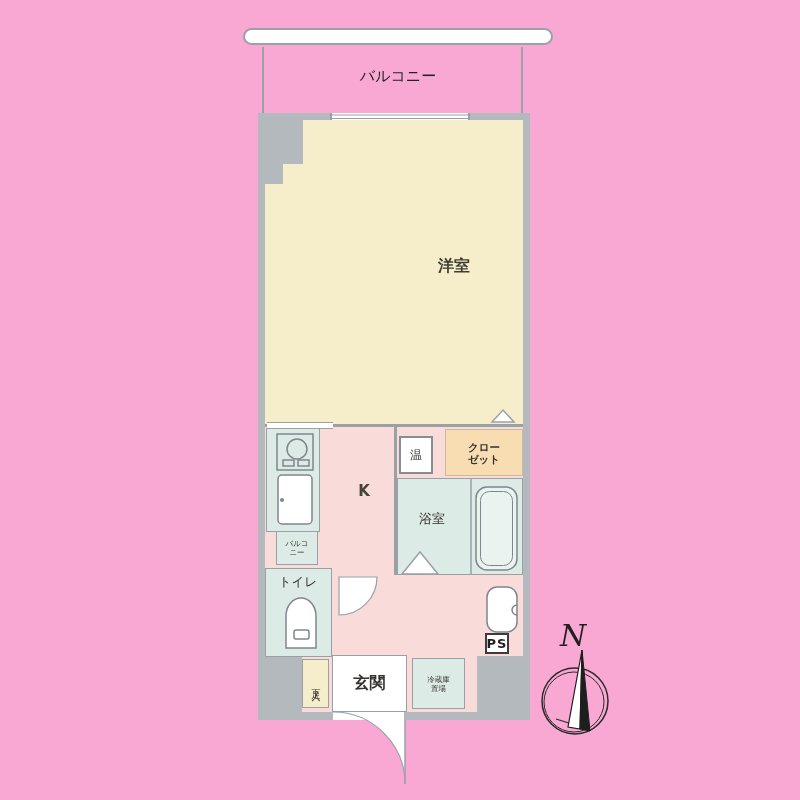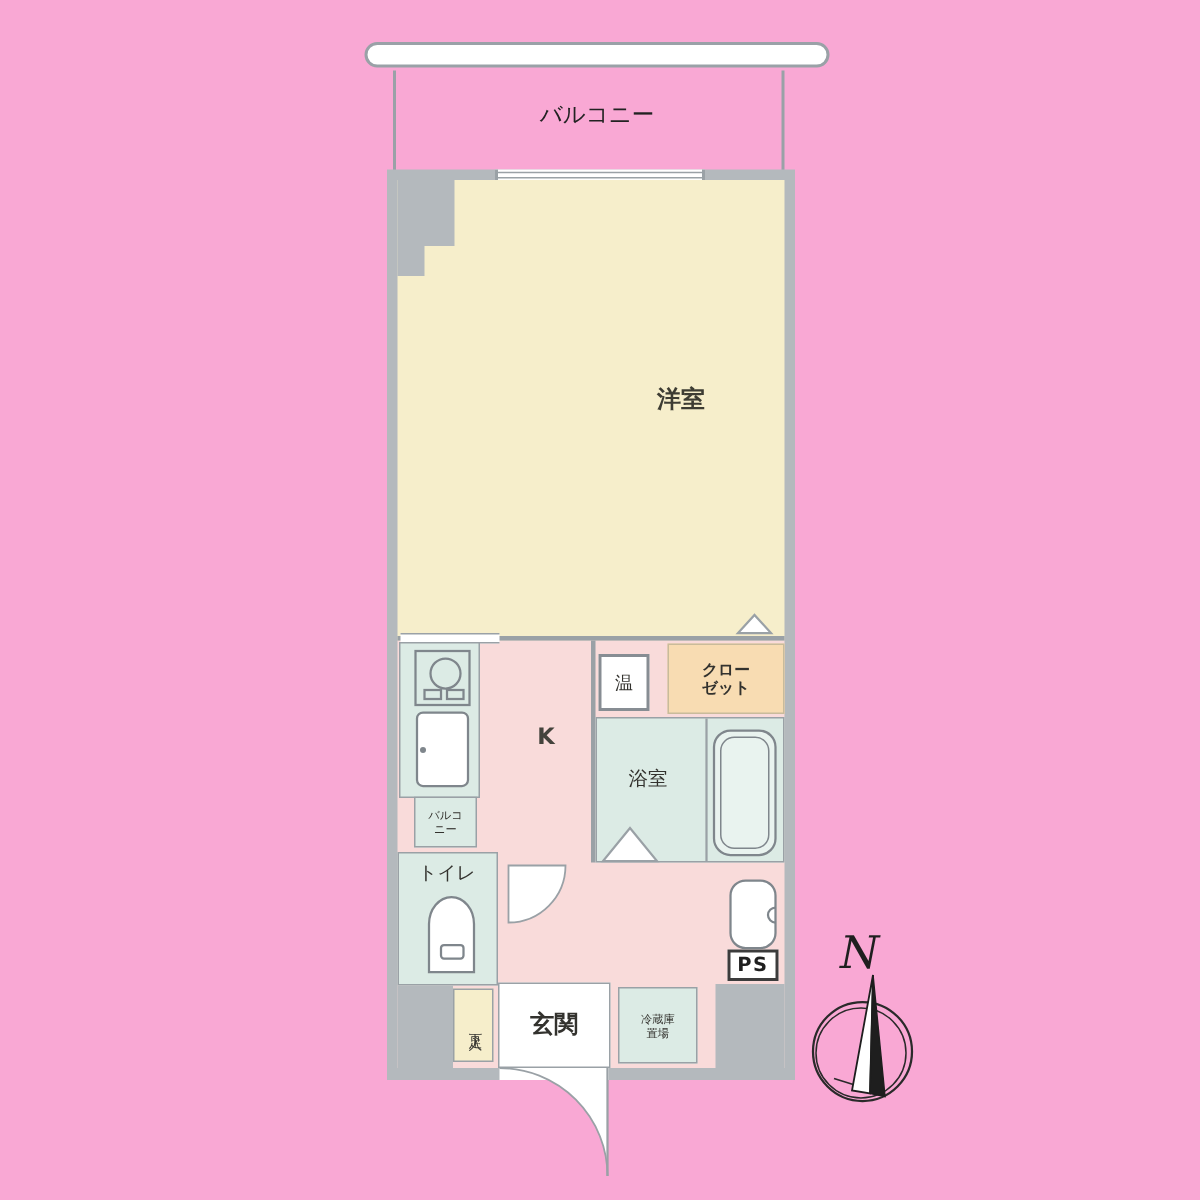--- a/index.html
+++ b/index.html
@@ -69,21 +69,21 @@
   <div class="abs orange lbl" style="left:445px;top:429px;width:78px;height:47px;font-weight:bold;">
     <span style="width:36px;display:inline-block;font-size:10.5px;line-height:12px;color:#33322e;">クローゼット</span>
   </div>
 
   <div class="abs mint" style="left:397px;top:478px;width:126px;height:97px;"></div>
   <div class="abs lbl" style="left:408px;top:510px;width:48px;height:18px;font-size:13px;text-align:right;">浴室</div>
 
   <div class="abs mint" style="left:265px;top:568px;width:67px;height:89px;"></div>
   <div class="abs lbl" style="left:272px;top:574px;width:52px;height:16px;font-size:12.5px;font-family:Liberation Mono, monospace;">トイレ</div>
 
-  <div class="abs lbl ps" style="left:485px;top:633px;width:34px;height:21px;">PS</div>
+  <div class="abs lbl ps" style="left:485px;top:633px;width:24px;height:21px;">PS</div>
 
   <div class="abs wall" style="left:477px;top:656px;width:46px;height:56px;"></div>
   <div class="abs wall" style="left:265px;top:657px;width:37px;height:55px;"></div>
 
   <div class="abs lbl" style="left:302px;top:659px;width:27px;height:49px;background:#f6eecb;border:1px solid #9aa1a6;">
     <span class="vtext">下足入</span>
   </div>
 
   <div class="abs whitebox lbl" style="left:332px;top:655px;width:75px;height:57px;font-size:16px;font-weight:bold;">玄関</div>
 

